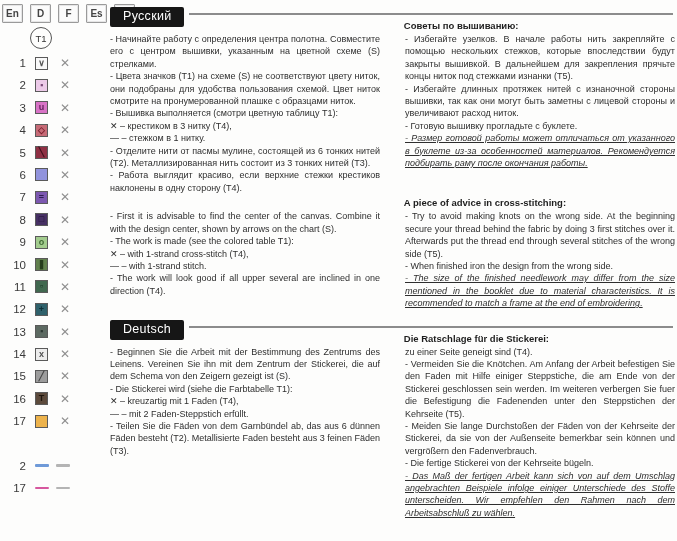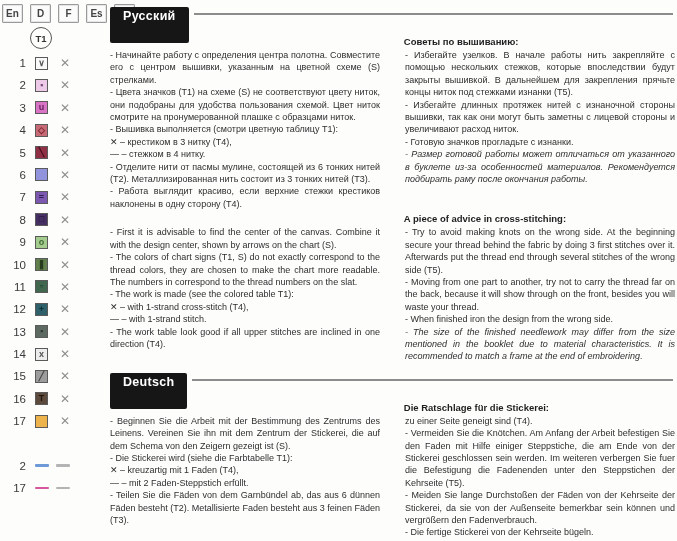--- a/index.html
+++ b/index.html
@@ -14,54 +14,54 @@
     min-width:21px; height:19px; padding:4px 3px; background:#fbfbfb;
     border:1px solid #9a9a9a; box-shadow:inset 0 0 0 1px #e6e6e6;
     font-size:10px; font-weight:bold; color:#444; display:flex;
     align-items:center; justify-content:center; border-radius:1px; cursor:pointer;
   }
   
   .sidebar { position:absolute; left:0; top:0; width:108px; }
   .t1-circle {
     margin:27px 0 6px 30px; width:22px; height:22px; border:1.3px solid #555;
     border-radius:50%; display:flex; align-items:center; justify-content:center;
-    font-size:9.5px; font-weight:bold; color:#333;
+    font-size:9.5px; font-weight:normal; color:#333;
   }
   .prows { margin-left:6px; }
   .prow { display:flex; align-items:center; height:16px; margin-bottom:6.4px; }
   .pnum { width:20px; text-align:right; font-size:11.5px; color:#3a3a3a; margin-right:9px; }
   .swatch {
     width:13px; height:13px; border:1px solid #5a5a5a; display:flex;
     align-items:center; justify-content:center; margin-right:12px;
   }
   .glyph { font-size:9px; font-weight:bold; line-height:9px; }
   .cross { font-size:12px; color:#8f8f8f; }
   .bgap { height:22px; }
   .bs-line { display:inline-block; width:14px; height:2.5px; border-radius:1px; }
   .bs-line.first { margin-right:7px; }
   
   .main { position:absolute; left:110px; top:0; width:565px; padding-top:7px; }
   .section { margin-bottom:10px; }
   .sec-head { display:flex; align-items:flex-start; }
   .badge {
-    display:inline-block; background:#161616; color:#ffffff; font-weight:bold;
-    font-size:12.5px; padding:2px 13px 20px; border-radius:2px; letter-spacing:.3px;
+    display:inline-block; background:#161616; color:#ffffff; font-weight:normal;
+    font-size:12.5px; padding:2px 13px 4px; border-radius:2px; letter-spacing:.3px;
   }
   .rule {
     flex:1; height:2px; background:#cfcfcf; border-top:1.5px solid #8c8c8c;
     border-bottom:1.5px solid #8c8c8c; margin:6px 2px 0 5px;
   }
   .sec-title {
     width:47%; margin-left:52%; text-align:left; font-weight:bold;
     font-size:9.5px; margin-top:-7px; margin-bottom:2px; color:#1e1e1e;
   }
   .cols { display:flex; gap:25px; }
   .col { flex:1; text-align:justify; font-size:9px; line-height:12.4px; color:#2e2e2e; }
   .col p { margin:0; }
-  .col p.em { font-style:italic; }
+  .col p.em { font-style:italic;text-decoration:underline; }
   .stitch-line { text-align:left; }
 </style>
 </head>
 <body>
 
 <div class="page">
 
   <div class="tabs">
     <div class="tab">En</div>
     <div class="tab">D</div>
@@ -217,47 +217,45 @@
         <span class="badge">Русский</span>
         <span class="rule"></span>
       </div>
       <div class="sec-title">Советы по вышиванию:</div>
       <div class="cols">
         <div class="col">
           <p>- Начинайте работу с определения центра полотна. Совместите его с центром вышивки, указанным на цветной схеме (S) стрелками.</p>
           <p>- Цвета значков (T1) на схеме (S) не соответствуют цвету ниток, они подобраны для удобства пользования схемой. Цвет ниток смотрите на пронумерованной плашке с образцами ниток.</p>
           <p>- Вышивка выполняется (смотри цветную таблицу T1):</p>
           <p class="stitch-line">✕ – крестиком в 3 нитку (T4),</p>
-          <p class="stitch-line">— – стежком в 4 нитку.</p>
+          <p class="stitch-line">— – стежком в 1 нитку.</p>
           <p>- Отделите нити от пасмы мулине, состоящей из 6 тонких нитей (T2). Металлизированная нить состоит из 3 тонких нитей (T3).</p>
           <p>- Работа выглядит красиво, если верхние стежки крестиков наклонены в одну сторону (T4).</p>
         </div>
         <div class="col">
           <p>- Избегайте узелков. В начале работы нить закрепляйте с помощью нескольких стежков, которые впоследствии будут закрыты вышивкой. В дальнейшем для закрепления прячьте концы ниток под стежками изнанки (T5).</p>
           <p>- Избегайте длинных протяжек нитей с изнаночной стороны вышивки, так как они могут быть заметны с лицевой стороны и увеличивают расход ниток.</p>
-          <p>- Готовую значков прогладьте с изнанки.</p>
+          <p>- Готовую вышивку прогладьте с буклете.</p>
           <p class="em">- Размер готовой работы может отличаться от указанного в буклете из-за особенностей материалов. Рекомендуется подбирать раму после окончания работы.</p>
         </div>
       </div>
     </div>
 
     <div class="section">
       <div class="sec-title">A piece of advice in cross-stitching:</div>
       <div class="cols">
         <div class="col">
           <p>- First it is advisable to find the center of the canvas. Combine it with the design center, shown by arrows on the chart (S).</p>
-          <p>- The colors of chart signs (T1, S) do not exactly correspond to the thread colors, they are chosen to make the chart more readable. The numbers in correspond to the thread numbers on the slat.</p>
           <p>- The work is made (see the colored table T1):</p>
           <p class="stitch-line">✕ – with 1-strand cross-stitch (T4),</p>
           <p class="stitch-line">— – with 1-strand stitch.</p>
-          <p>- The work table look good if all upper stitches are inclined in one direction (T4).</p>
+          <p>- The work will look good if all upper several are inclined in one direction (T4).</p>
         </div>
         <div class="col">
           <p>- Try to avoid making knots on the wrong side. At the beginning secure your thread behind the fabric by doing 3 first stitches over it. Afterwards put the thread end through several stitches of the wrong side (T5).</p>
-          <p>- Moving from one part to another, try not to carry the thread far on the back, because it will show through on the front, besides you will waste your thread.</p>
           <p>- When finished iron the design from the wrong side.</p>
           <p class="em">- The size of the finished needlework may differ from the size mentioned in the booklet due to material characteristics. It is recommended to match a frame at the end of embroidering.</p>
         </div>
       </div>
     </div>
 
     <div class="section">
       <div class="sec-head">
         <span class="badge">Deutsch</span>
         <span class="rule"></span>

